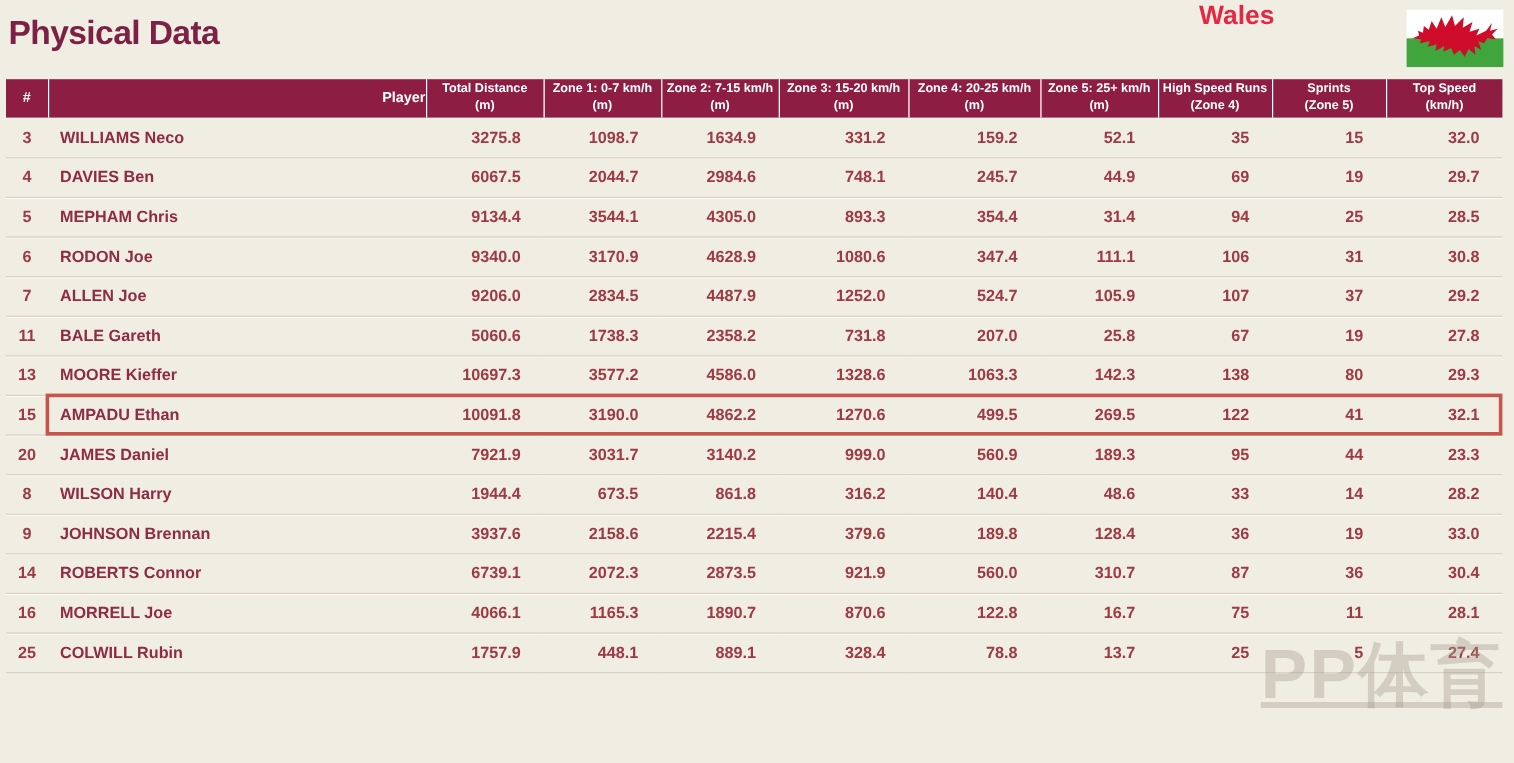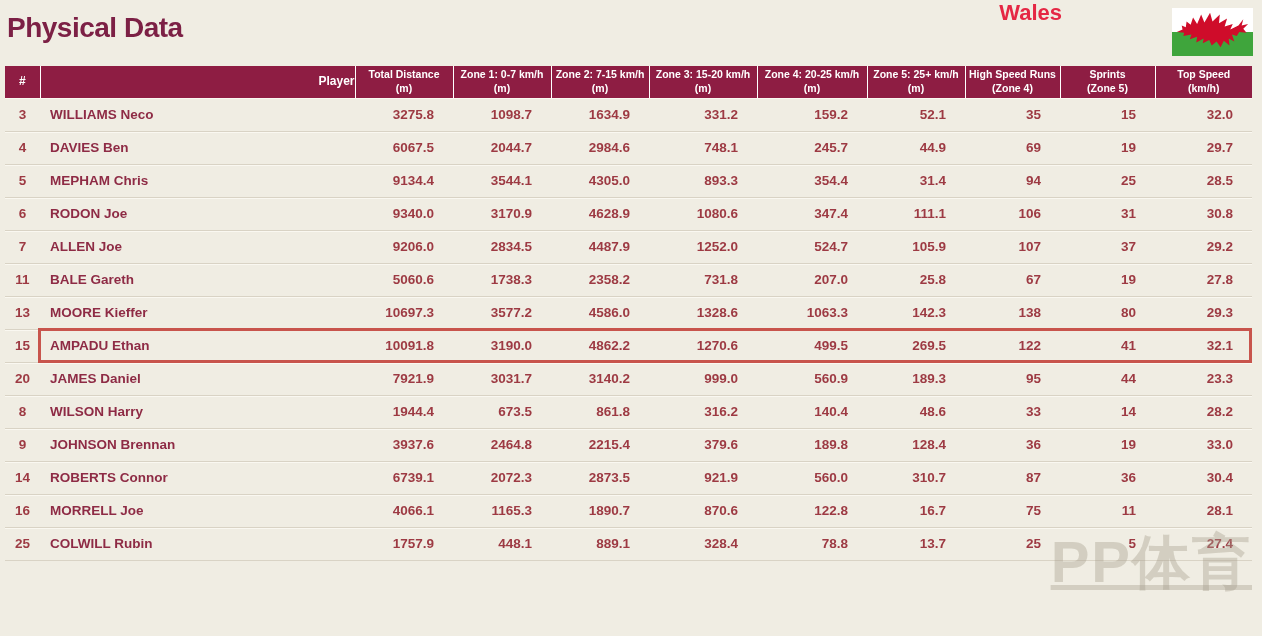--- a/index.html
+++ b/index.html
@@ -254,21 +254,21 @@
             <td class="val">140.4</td>
             <td class="val">48.6</td>
             <td class="val">33</td>
             <td class="val">14</td>
             <td class="val">28.2</td>
           </tr>
           <tr>
             <td class="num">9</td>
             <td class="player">JOHNSON Brennan</td>
             <td class="val">3937.6</td>
-            <td class="val">2464.8</td>
+            <td class="val">2158.6</td>
             <td class="val">2215.4</td>
             <td class="val">379.6</td>
             <td class="val">189.8</td>
             <td class="val">128.4</td>
             <td class="val">36</td>
             <td class="val">19</td>
             <td class="val">33.0</td>
           </tr>
           <tr>
             <td class="num">14</td>

